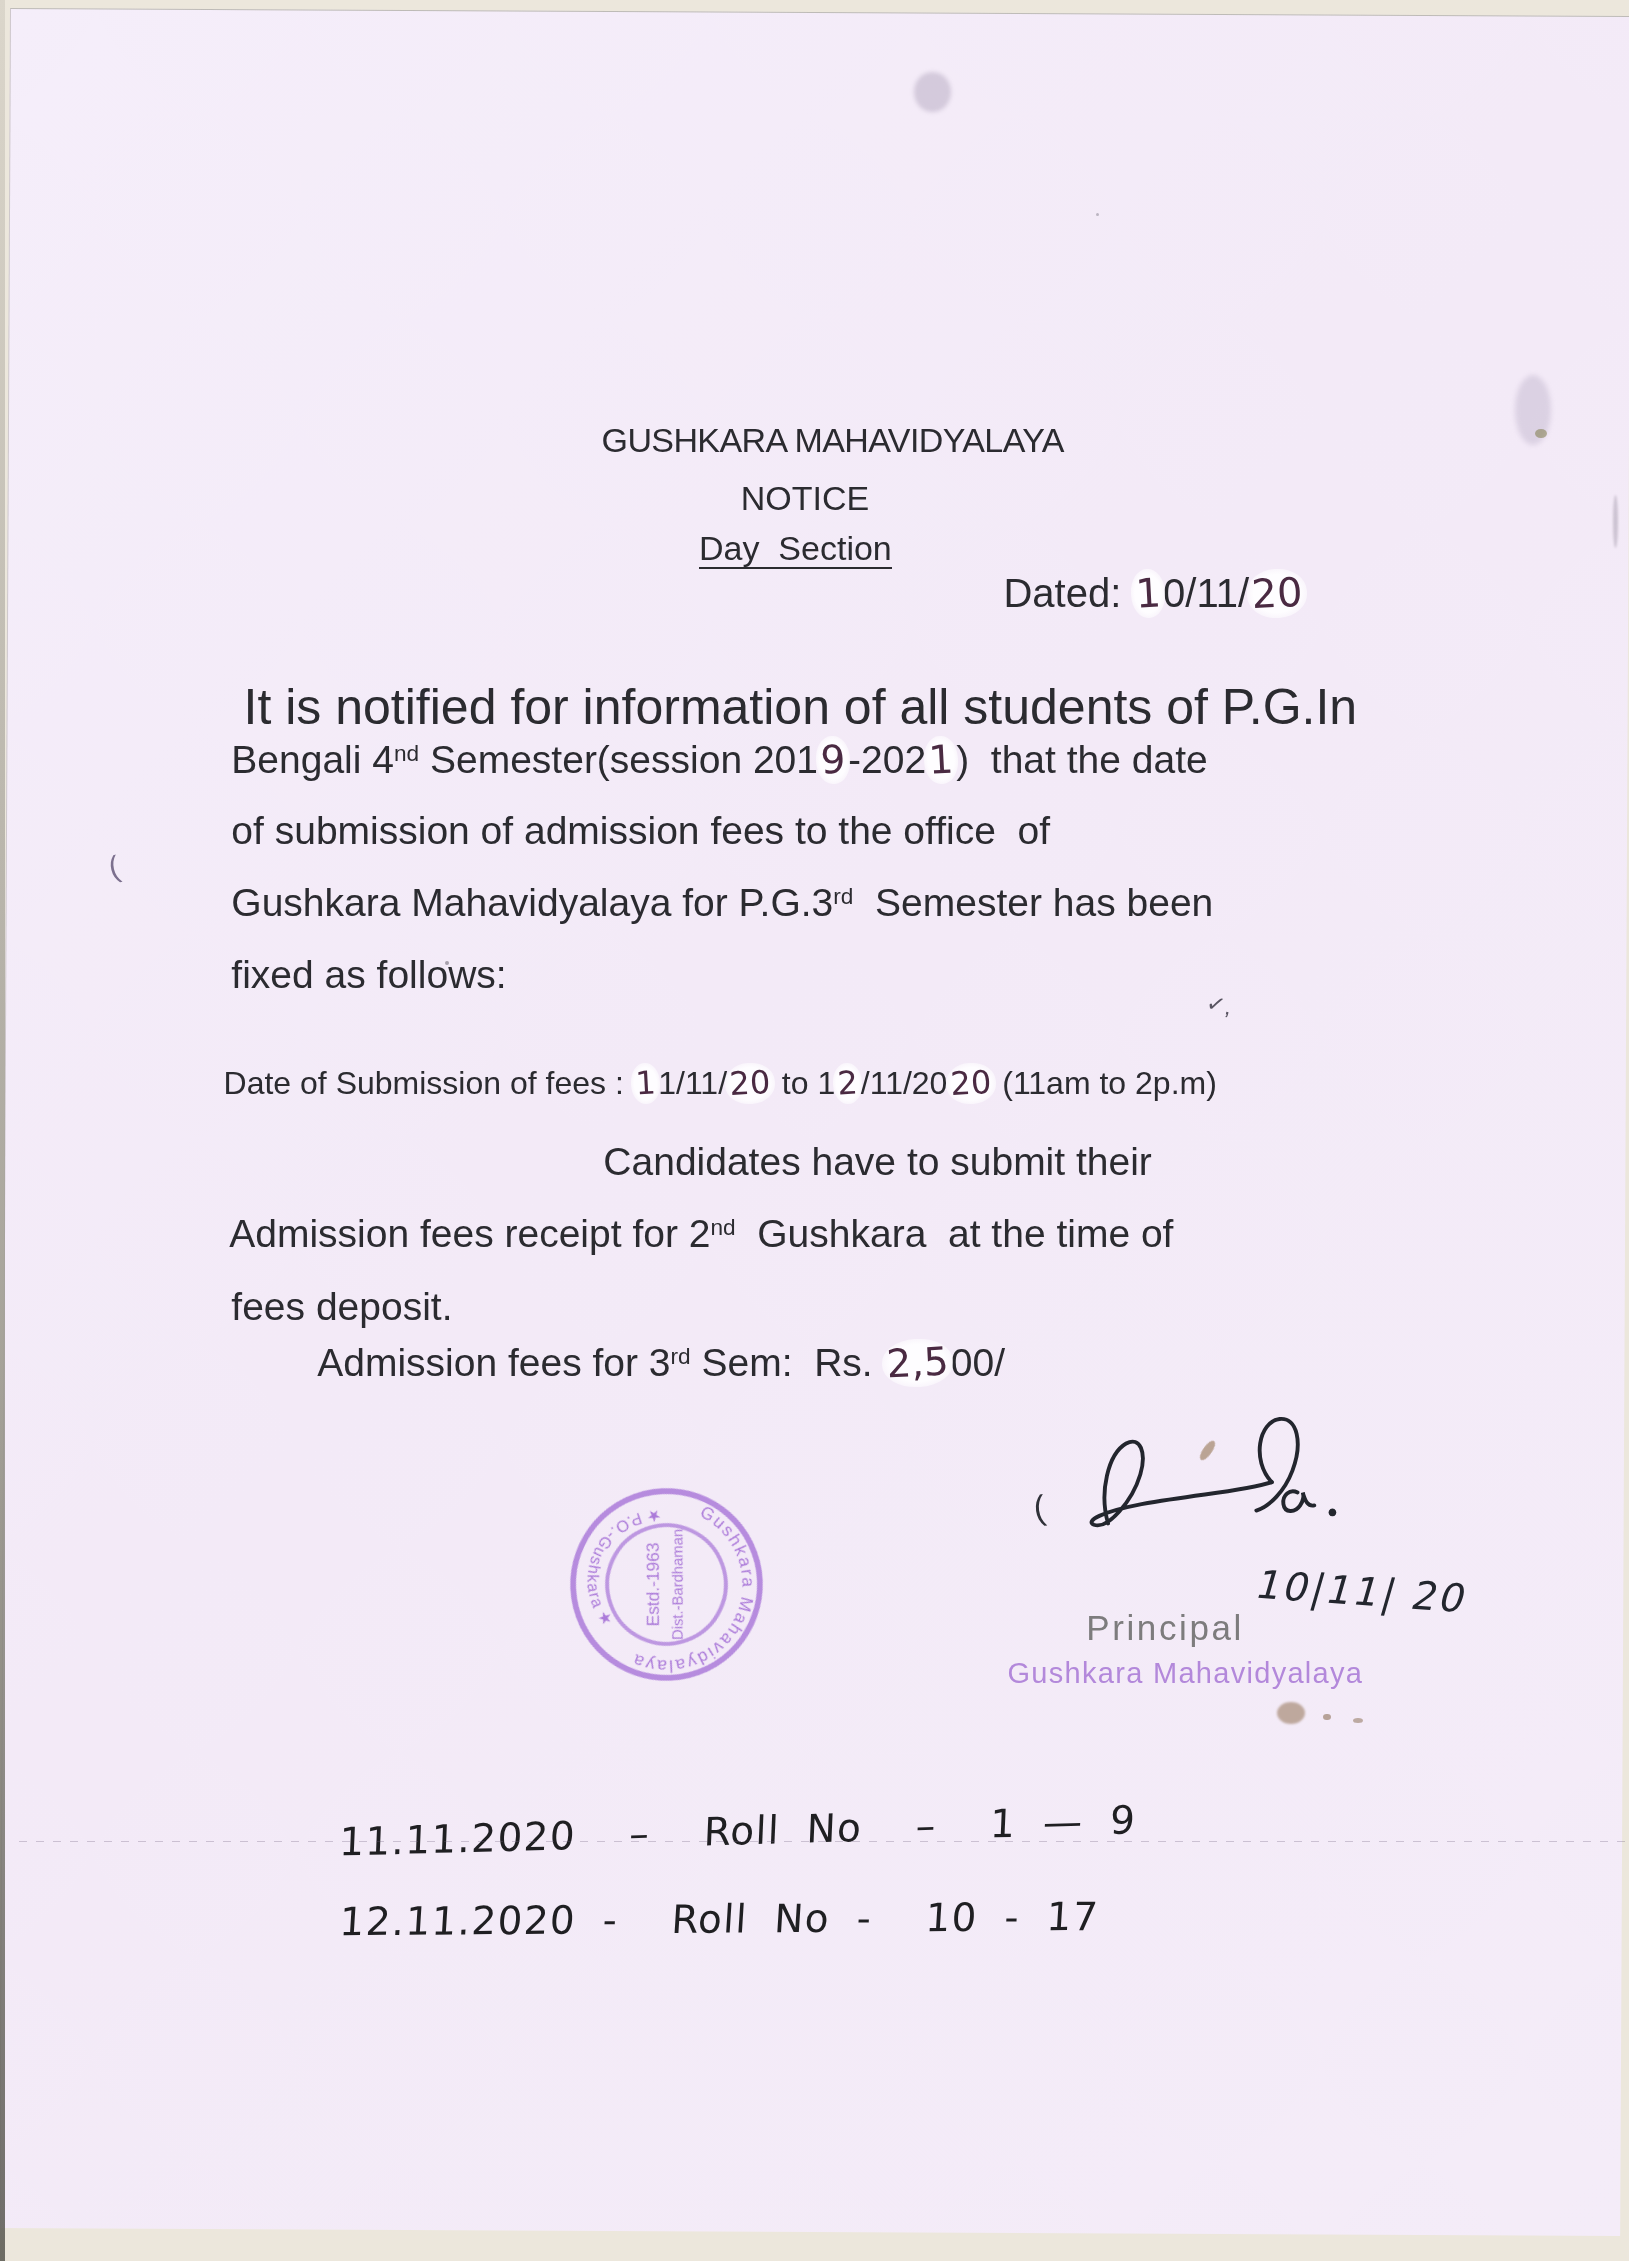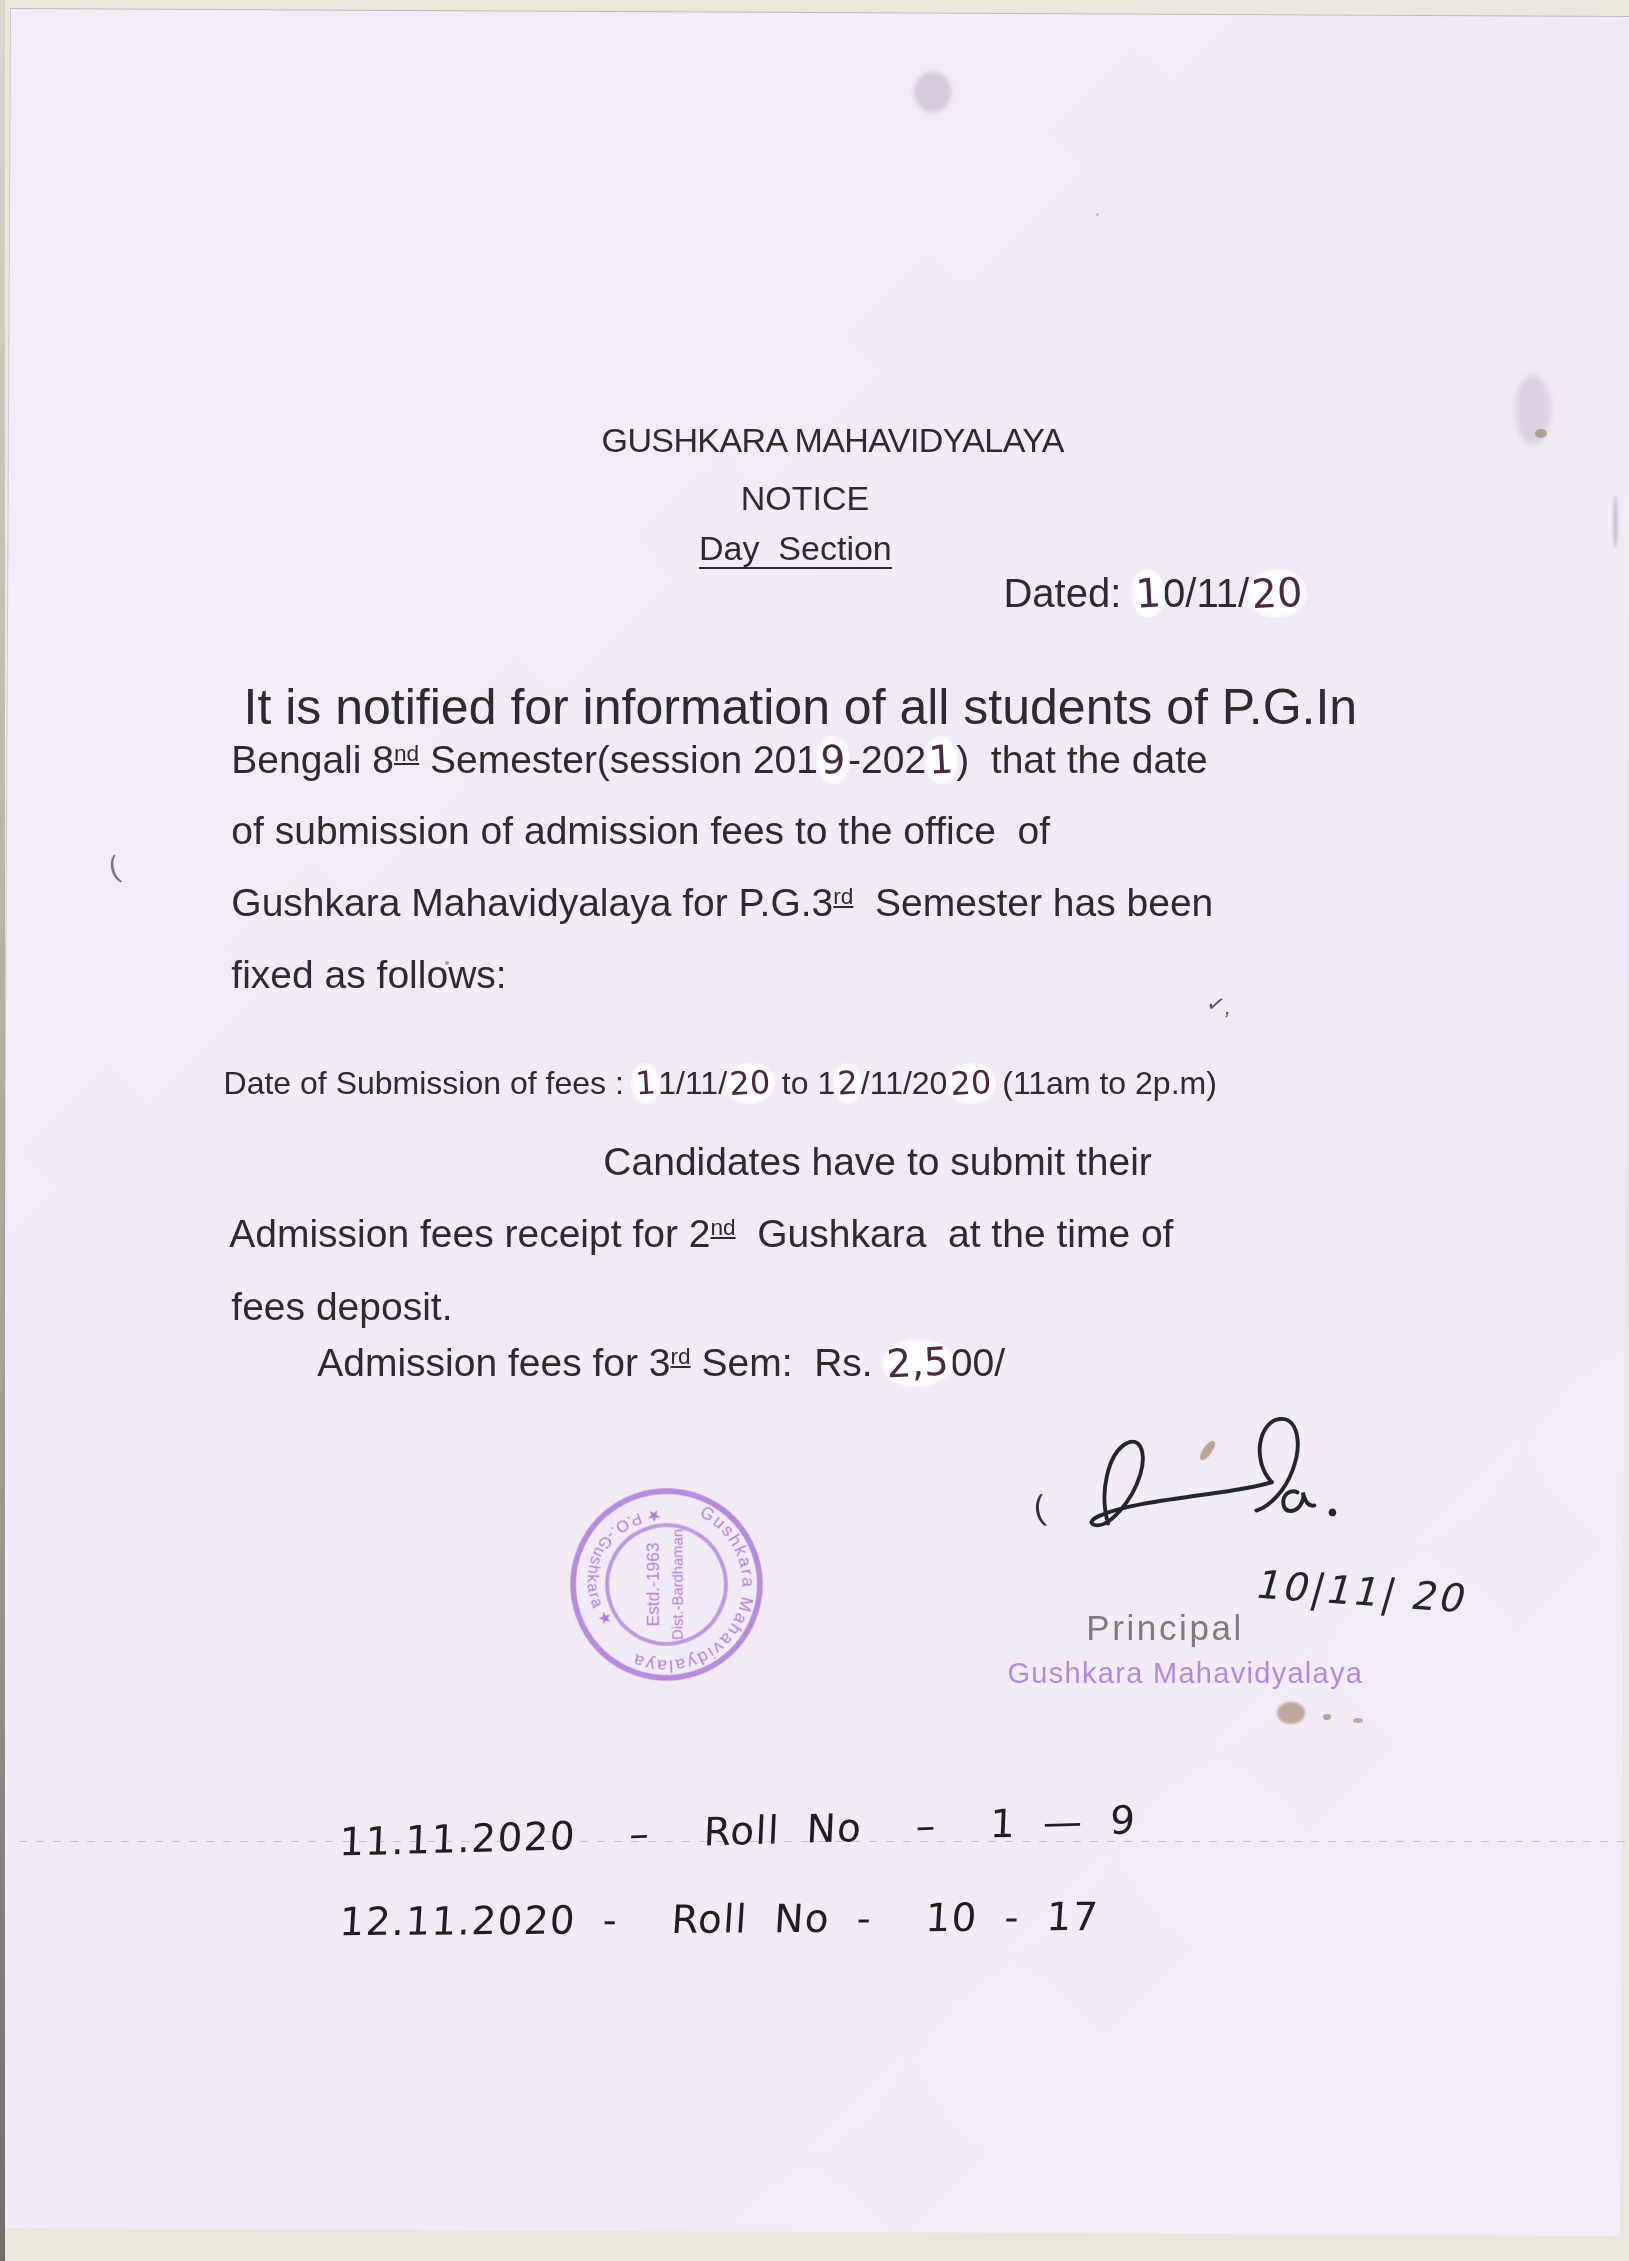--- a/index.html
+++ b/index.html
@@ -7,21 +7,21 @@
         font-family:"Liberation Sans",sans-serif;color:#2b2b30;}
   .edgebar{position:absolute;left:0;top:0;width:4.5px;height:100%;
            background:linear-gradient(#d8d3c8 0%,#9a978e 60%,#57564f 100%);opacity:.85;}
   .paper{position:absolute;left:10.3px;top:15.5px;width:1620px;height:2219px;
          background:linear-gradient(135deg,#f5eefa 0%,#f3eaf7 45%,#f4ecf8 100%);
          border-top:1.3px solid rgba(125,130,105,.45);
          border-left:0.6px solid rgba(150,148,138,.4);
          transform:rotate(.28deg);transform-origin:top right;}
   .t{position:absolute;white-space:pre;}
   .cwrap{position:absolute;left:0;width:1630px;text-align:center;white-space:pre;}
-  .sup{font-size:58%;position:relative;top:-0.55em;text-decoration:underline;}
+  .sup{font-size:58%;position:relative;top:-0.55em;}
   .wo{position:relative;display:inline-block;padding:1.3px 4.5px;margin:0 -1.9px;border-radius:48%;
       background:radial-gradient(ellipse at center,#fefdff 55%,rgba(254,253,255,0) 95%);
       color:#4a2a42;font-family:"DejaVu Sans",sans-serif;transform:rotate(-3deg);}
   .hwink{color:#4a2a42;}
   .underl{border-bottom:2.6px solid #2b2b30;padding-bottom:0;}
   .hwnote{position:absolute;white-space:pre;font-family:"DejaVu Sans",sans-serif;color:#1f1f22;
           font-size:39px;letter-spacing:1.3px;word-spacing:13px;transform:skewX(-4deg) rotate(-1.2deg);}
   .stampword{position:absolute;color:#737373;font-family:"Liberation Sans",sans-serif;
              filter:blur(0.3px);white-space:pre;}
   .crease{position:absolute;left:19.3px;right:0;height:1.3px;
@@ -48,21 +48,21 @@
   </div>
 
   <div class="t" style="left:959px;top:524px;font-size:40px;">
     <span>Dated: </span><span class="wo">1</span><span>0/11/</span><span class="wo">20</span>
   </div>
 
   <div class="t" style="left:188px;top:620px;font-size:50px;">
     <span>It is notified for information of all students of P.G.In</span>
   </div>
   <div class="t" style="left:188px;top:692px;font-size:39px;">
-    <span>Bengali 8</span><span class="sup">nd</span><span> Semester(session 201</span><span class="wo">9</span><span>-202</span><span class="wo">1</span><span>)  that the date</span>
+    <span>Bengali 4</span><span class="sup">nd</span><span> Semester(session 201</span><span class="wo">9</span><span>-202</span><span class="wo">1</span><span>)  that the date</span>
   </div>
   <div class="t" style="left:188px;top:765px;font-size:39px;text-align:right;">
     <span>of submission of admission fees to the office  of</span>
   </div>
   <div class="t" style="left:188px;top:837px;font-size:39px;">
     <span>Gushkara Mahavidyalaya for P.G.3</span><span class="sup">rd</span><span>  Semester has been</span>
   </div>
   <div class="t" style="left:188px;top:909px;font-size:39px;">
     <span>fixed as follows:</span>
   </div>

